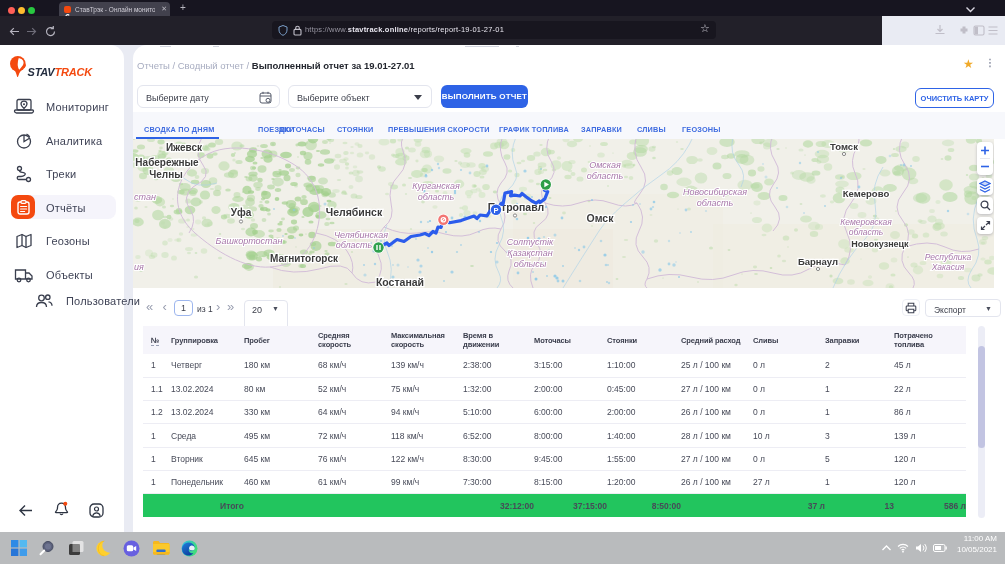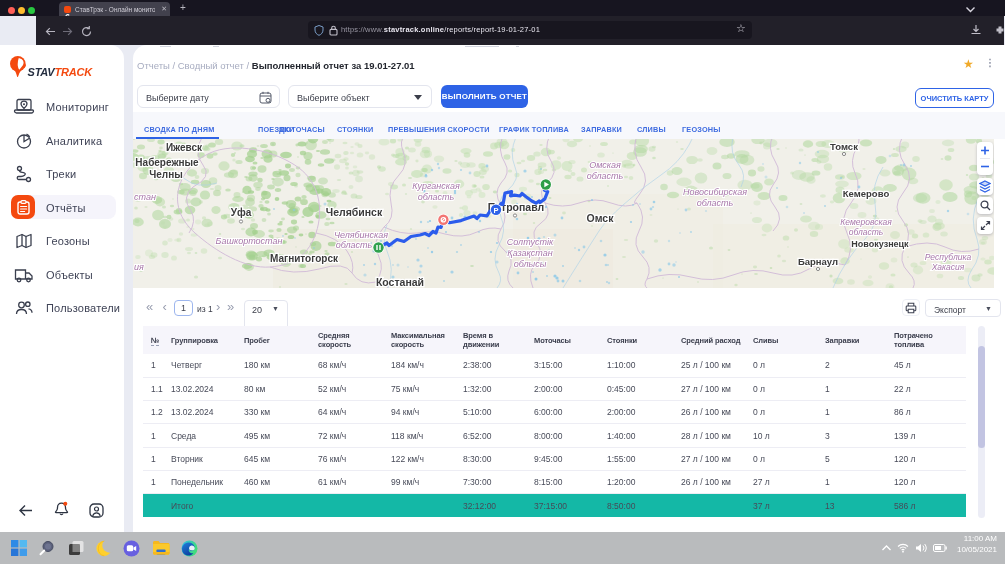--- a/index.html
+++ b/index.html
@@ -7,21 +7,21 @@
   body { font-family:"Liberation Sans", sans-serif; position:relative; background:#e9ebf3; }
   .abs { position:absolute; }
 
   
   #titlebar { left:0; top:0; width:1005px; height:16px; background:#171520; z-index:20; }
   .tl { width:7px; height:7px; border-radius:50%; top:7px; }
   #tab { left:59px; top:2px; width:111px; height:14px; background:#42414d; border-radius:4px 4px 0 0; }
   #tab .fav { left:5px; top:3.5px; width:7px; height:7px; border-radius:2px; background:#f4490f; }
   #tab .ttl { left:16px; top:3.5px; width:80px; height:9px; overflow:hidden; color:#cfcdd6; font-size:6.5px; white-space:nowrap; }
   #tab .x { right:3px; top:2.5px; color:#b9b7c0; font-size:7px; }
-  #navbar { left:0; top:16px; width:968px; height:29px; background:#222029; z-index:20;margin-left:36px; }
+  #navbar { left:0; top:16px; width:882px; height:29px; background:#222029; z-index:20; }
   .nico { color:#b6b4bf; font-size:11px; top:7px; }
   #urlbar { left:272px; top:5px; width:444px; height:18px; background:#18161f; border-radius:4px; color:#e8e6ef; font-size:7.5px; letter-spacing:.2px; line-height:18px; }
   #urlbar .dim { color:#9896a2; }
 
   
   #sidebar { left:0; top:45px; width:124px; height:487px; background:#fff; border-radius:0 14px 0 0; z-index:5; }
   #main { left:133px; top:45px; width:872px; height:487px; background:#fff; border-radius:14px 0 0 0; z-index:1; }
   #main > * { position:absolute; }
 
   
@@ -56,21 +56,21 @@
   #pg-input { left:41px; top:255px; width:19px; height:16px; border:1px solid #9db6ee; border-radius:4px; font-size:9px; color:#3b3e4a; text-align:center; line-height:15px; background:#fff; }
   #pg-size { left:111px; top:255px; width:44px; height:34px; border:1px solid #e3e5ee; border-radius:4px; font-size:9px; color:#3b3e4a; background:#fff; }
   #pg-export { left:792px; top:254px; width:76px; height:18px; border:1px solid #e3e5ee; border-radius:4px; font-size:8.5px; color:#3b3e4a; background:#fff; }
 
   
   table { position:absolute; left:143px; top:326px; width:823px; border-collapse:collapse; table-layout:fixed; font-size:8.5px; color:#474a58; z-index:2; }
   th { white-space:nowrap; background:#f6f5fb; color:#3a3d4c; font-weight:bold; text-align:left; vertical-align:middle; padding:0; font-size:7.5px; letter-spacing:-.1px; }
   thead tr { height:28px; }
   tbody tr { height:23.3px; }
   td { border-bottom:1px solid #ededf4; vertical-align:middle; padding:0; }
-  tr.total td { background:#14b8a6; font-weight:normal; border-bottom:none; }
+  tr.total td { background:#22c55e; font-weight:bold; border-bottom:none;text-align:right; }
 
   
   #sb-track { left:978px; top:326px; width:7px; height:192px; background:#ecedf6; border-radius:4px; z-index:2; }
   #sb-thumb { left:978px; top:346px; width:7px; height:102px; background:#c2c4e2; border-radius:4px; z-index:3; }
 
   
   #taskbar { left:0; top:532px; width:1005px; height:32px; background:#b9bbbd; z-index:30; }
   #taskbar > * { position:absolute; }
   #tray { right:8px; top:2px; color:#fff; font-size:8px; text-align:right; line-height:1.35; }
 </style>
@@ -193,21 +193,21 @@
   <div class="navitem abs" style="top:217.5px;">
     <svg width="22" height="22" viewBox="0 0 22 22">
         <g fill="none" stroke="#3a3f4e" stroke-width="1.3">
           <path d="M2.5 6h10v9h-10zM12.5 9h3.5l3 3v3h-6.5"></path>
           <circle cx="6" cy="16" r="1.8"></circle>
           <circle cx="15.5" cy="16" r="1.8"></circle>
         </g>
       </svg>
     <span>Объекты</span>
   </div>
-  <div class="navitem abs" style="top:251px;">
+  <div class="navitem abs" style="top:244px;margin-left:20px;">
     <svg width="22" height="22" viewBox="0 0 22 22">
         <g fill="none" stroke="#3a3f4e" stroke-width="1.3">
           <circle cx="8.5" cy="8" r="2.8"></circle>
           <path d="M3.5 17c0-2.8 2.2-4.5 5-4.5s5 1.7 5 4.5"></path>
           <circle cx="14.8" cy="7.2" r="2.2"></circle>
           <path d="M15.5 11.8c2.2.3 3.5 1.8 3.5 4"></path>
         </g>
       </svg>
     <span>Пользователи</span>
   </div>
@@ -1225,21 +1225,21 @@
         <th>Заправки</th>
         <th>Потрачено<br>топлива</th>
  </tr>
     </thead>
  <tbody>
   <tr>
         <td style="padding-left:8px;">1</td>
         <td>Четверг</td>
         <td>180 км</td>
         <td>68 км/ч</td>
-        <td>184 км/ч</td>
+        <td>139 км/ч</td>
         <td>2:38:00</td>
         <td>3:15:00</td>
         <td>1:10:00</td>
         <td>25 л / 100 км</td>
         <td>0 л</td>
         <td>2</td>
         <td>45 л</td>
       </tr>
   <tr>
         <td style="padding-left:8px;">1.1</td>

